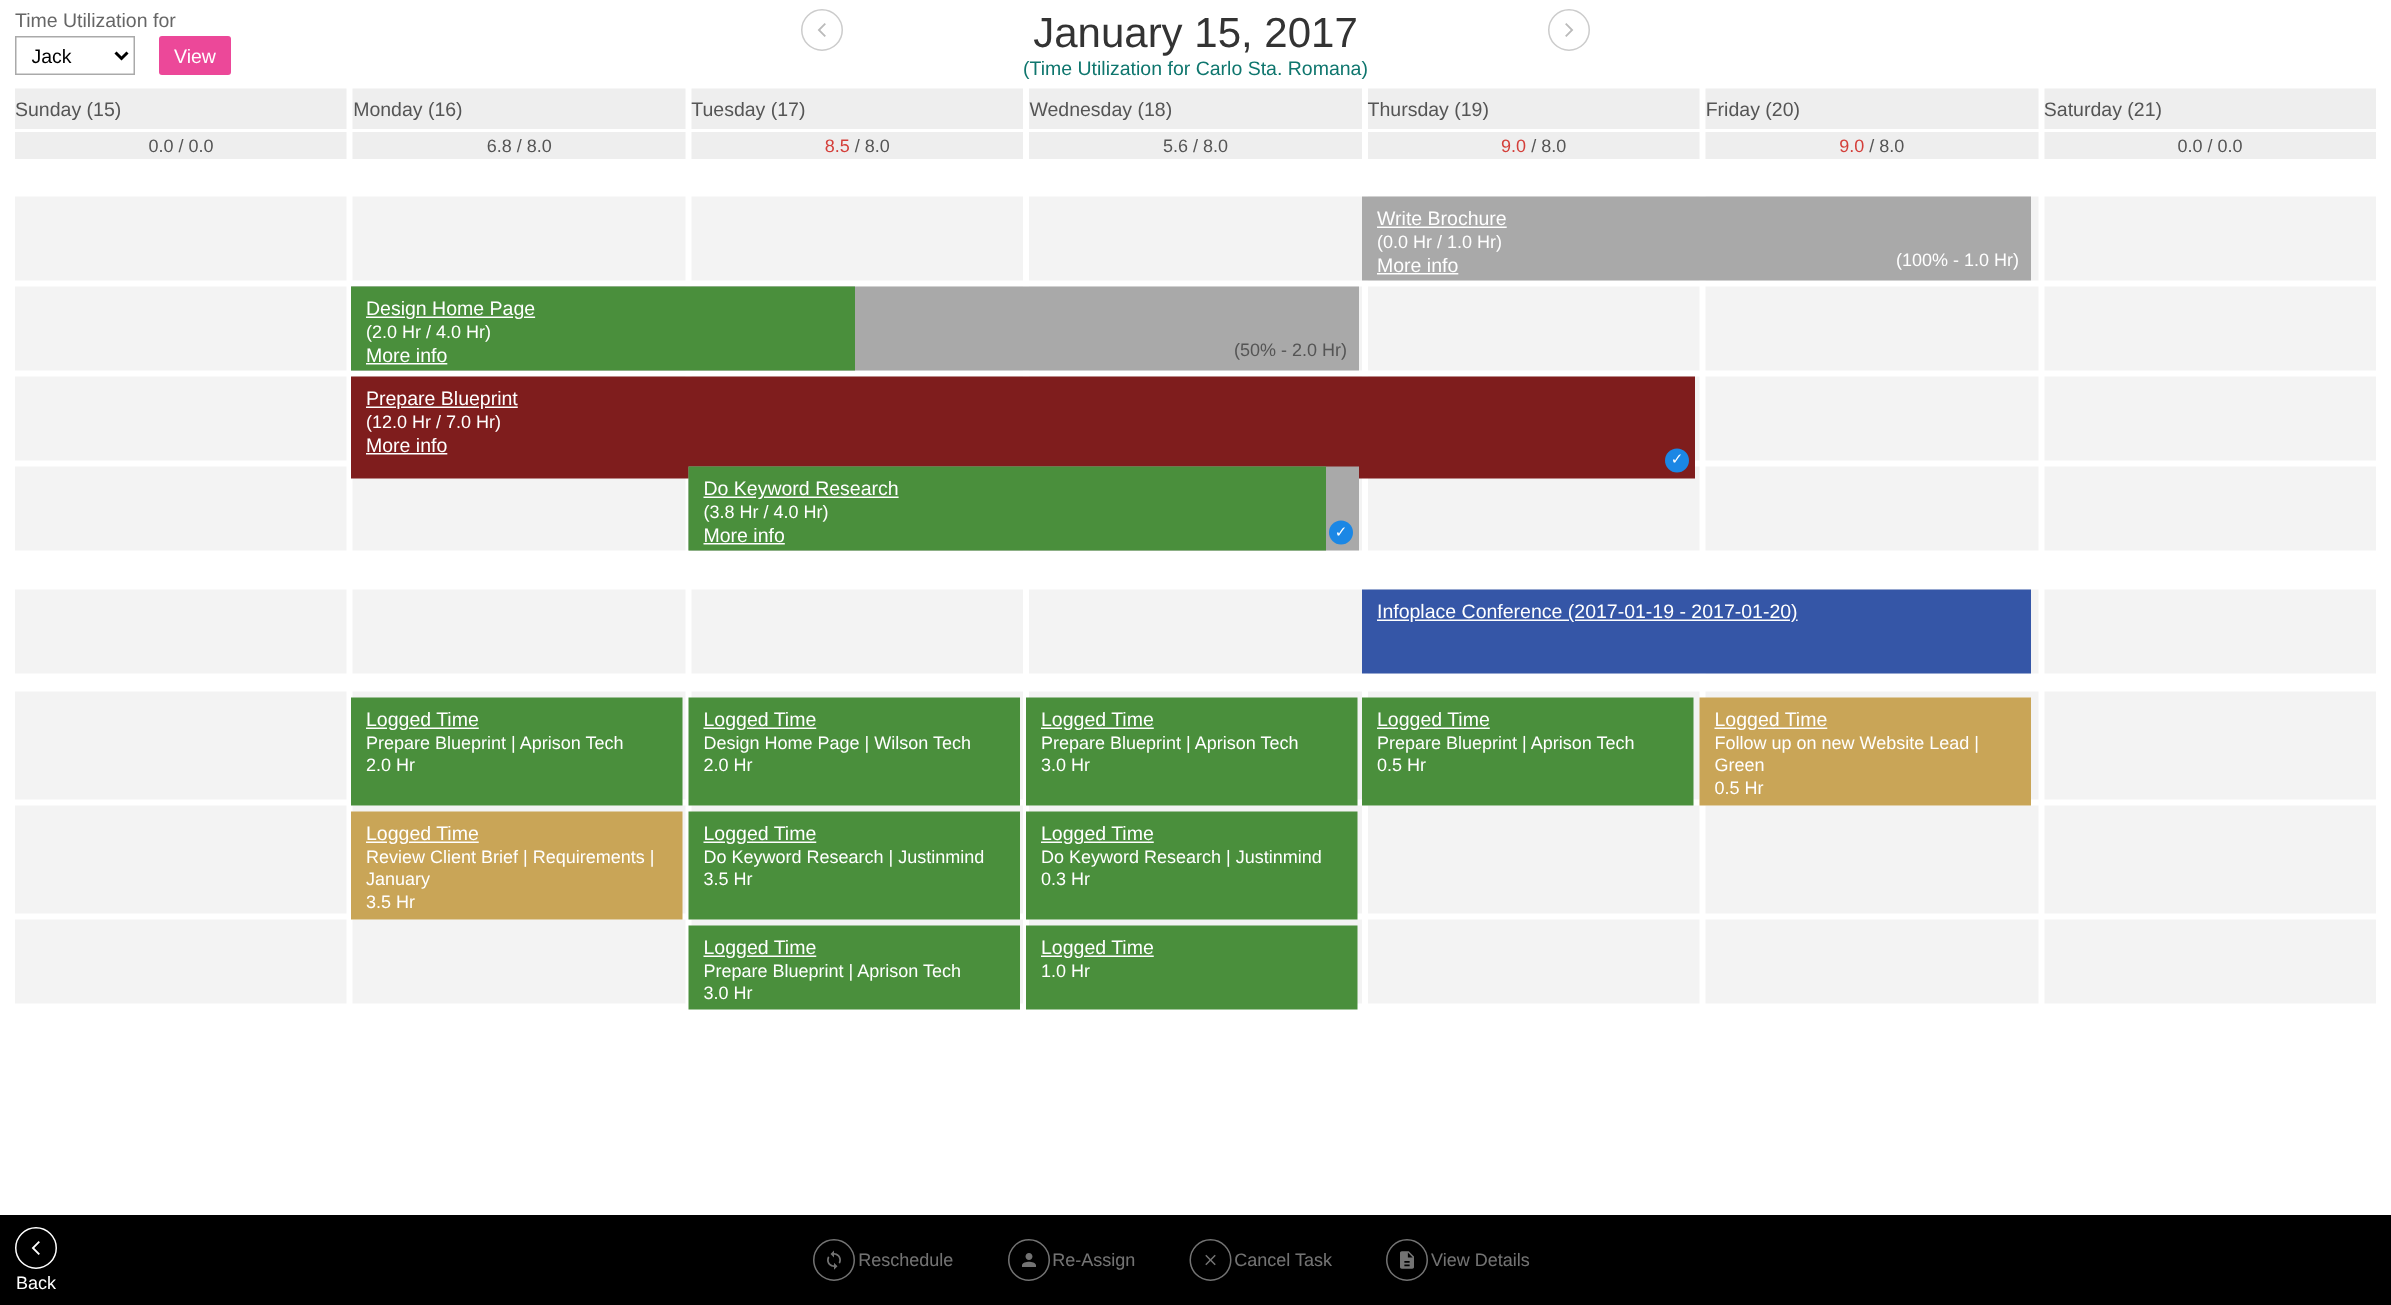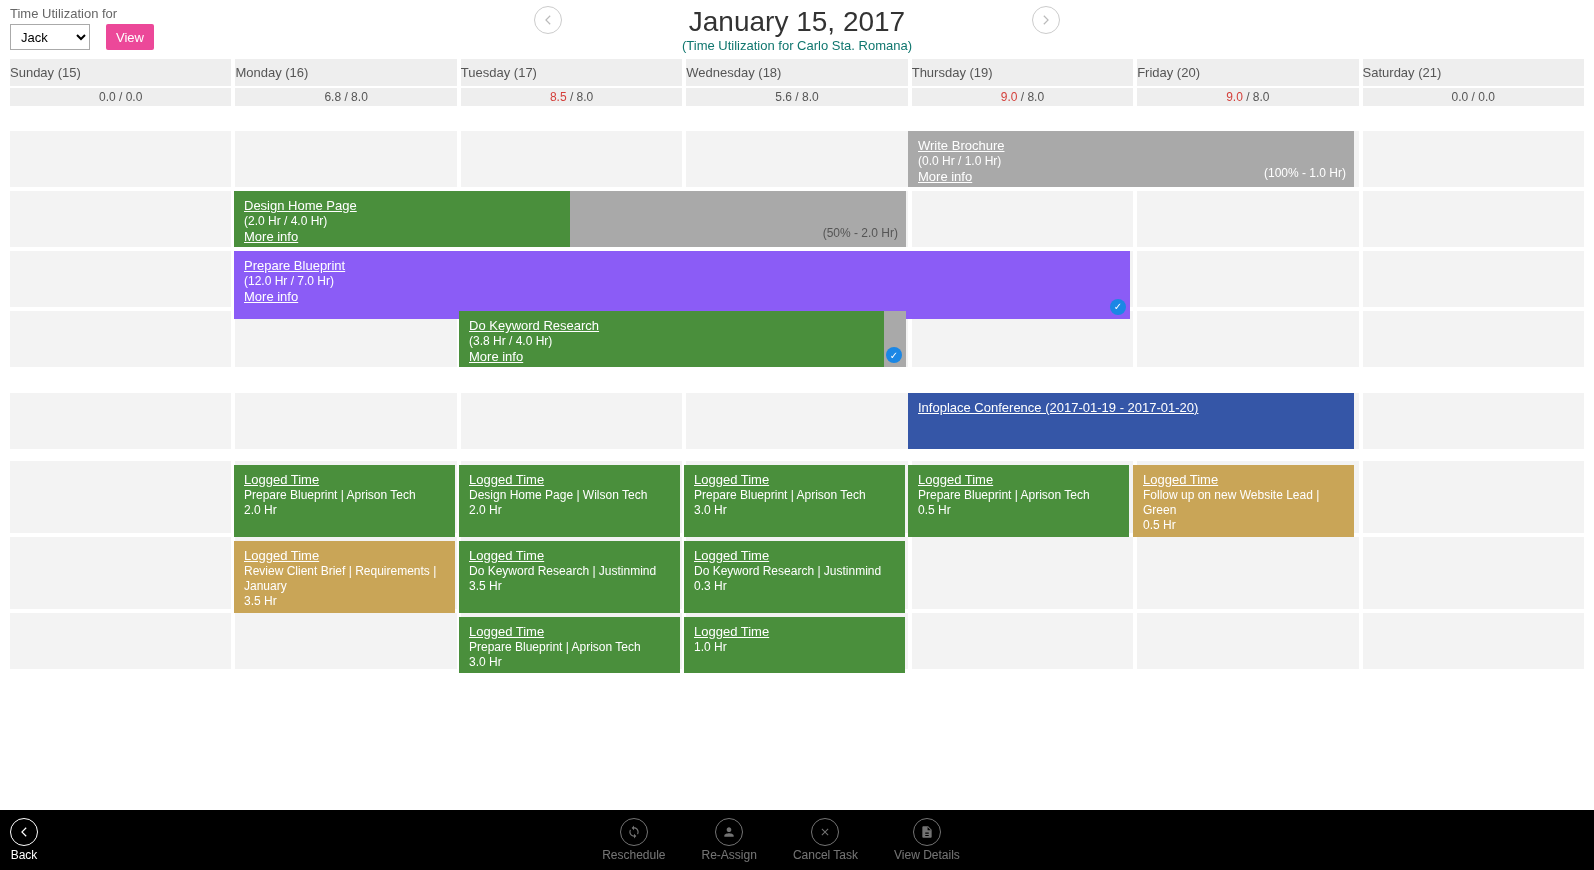--- a/index.html
+++ b/index.html
@@ -33,21 +33,21 @@
 .task{position:absolute;color:#fff;font-size:13px;padding:7px 10px;line-height:1.25}
 .task a{color:#fff;text-decoration:underline}
 .task .sub{font-size:12px}
 .pct{position:absolute;right:8px;bottom:6px;font-size:12px;color:#555}
 .pct.white{color:#fff}
 
 .bottombar{position:absolute;bottom:0;left:0;right:0;background:#000000;height:60px;color:#fff;display:flex;align-items:center;padding:0 10px}
 .back-btn{display:flex;flex-direction:column;align-items:center;gap:2px;cursor:pointer}
 .circle-icon{width:28px;height:28px;border:1px solid #fff;border-radius:50%;display:flex;align-items:center;justify-content:center}
 .bottom-center{flex:1;display:flex;justify-content:center;gap:36px}
-.action{display:flex;flex-direction:column;align-items:center;gap:2px;opacity:.45}
+.action{display:flex;align-items:center;gap:2px;opacity:.45}
 .action .circle-icon{border-color:#fff}
 .action-label{font-size:12px}
 
 .check{position:absolute;right:4px;bottom:4px;width:16px;height:16px;background:#1b87e5;border-radius:50%;display:flex;align-items:center;justify-content:center}
 .check::after{content:"✓";color:#fff;font-size:10px}
 </style>
 </head>
 <body>
 
 <div class="container">
@@ -182,21 +182,21 @@
 
       <div class="task" style="top:60px;left:224px;width:672px;height:56px;background:#a9a9a9">
         <div class="pct" style="color:#555">(50% - 2.0 Hr)</div>
       </div>
       <div class="task" style="top:60px;left:224px;width:336px;height:56px;background:#4a8f3c">
         <a>Design Home Page</a>
         <div class="sub">(2.0 Hr / 4.0 Hr)</div>
         <a>More info</a>
       </div>
 
-      <div class="task" style="top:120px;left:224px;width:896px;height:68px;background:#8b5cf6">
+      <div class="task" style="top:120px;left:224px;width:896px;height:68px;background:#7f1d1d">
         <a>Prepare Blueprint</a>
         <div class="sub">(12.0 Hr / 7.0 Hr)</div>
         <a>More info</a>
         <div class="check"></div>
       </div>
 
       <div class="task" style="top:180px;left:449px;width:447px;height:56px;background:#a9a9a9"></div>
       <div class="task" style="top:180px;left:449px;width:425px;height:56px;background:#4a8f3c">
         <a>Do Keyword Research</a>
         <div class="sub">(3.8 Hr / 4.0 Hr)</div>

